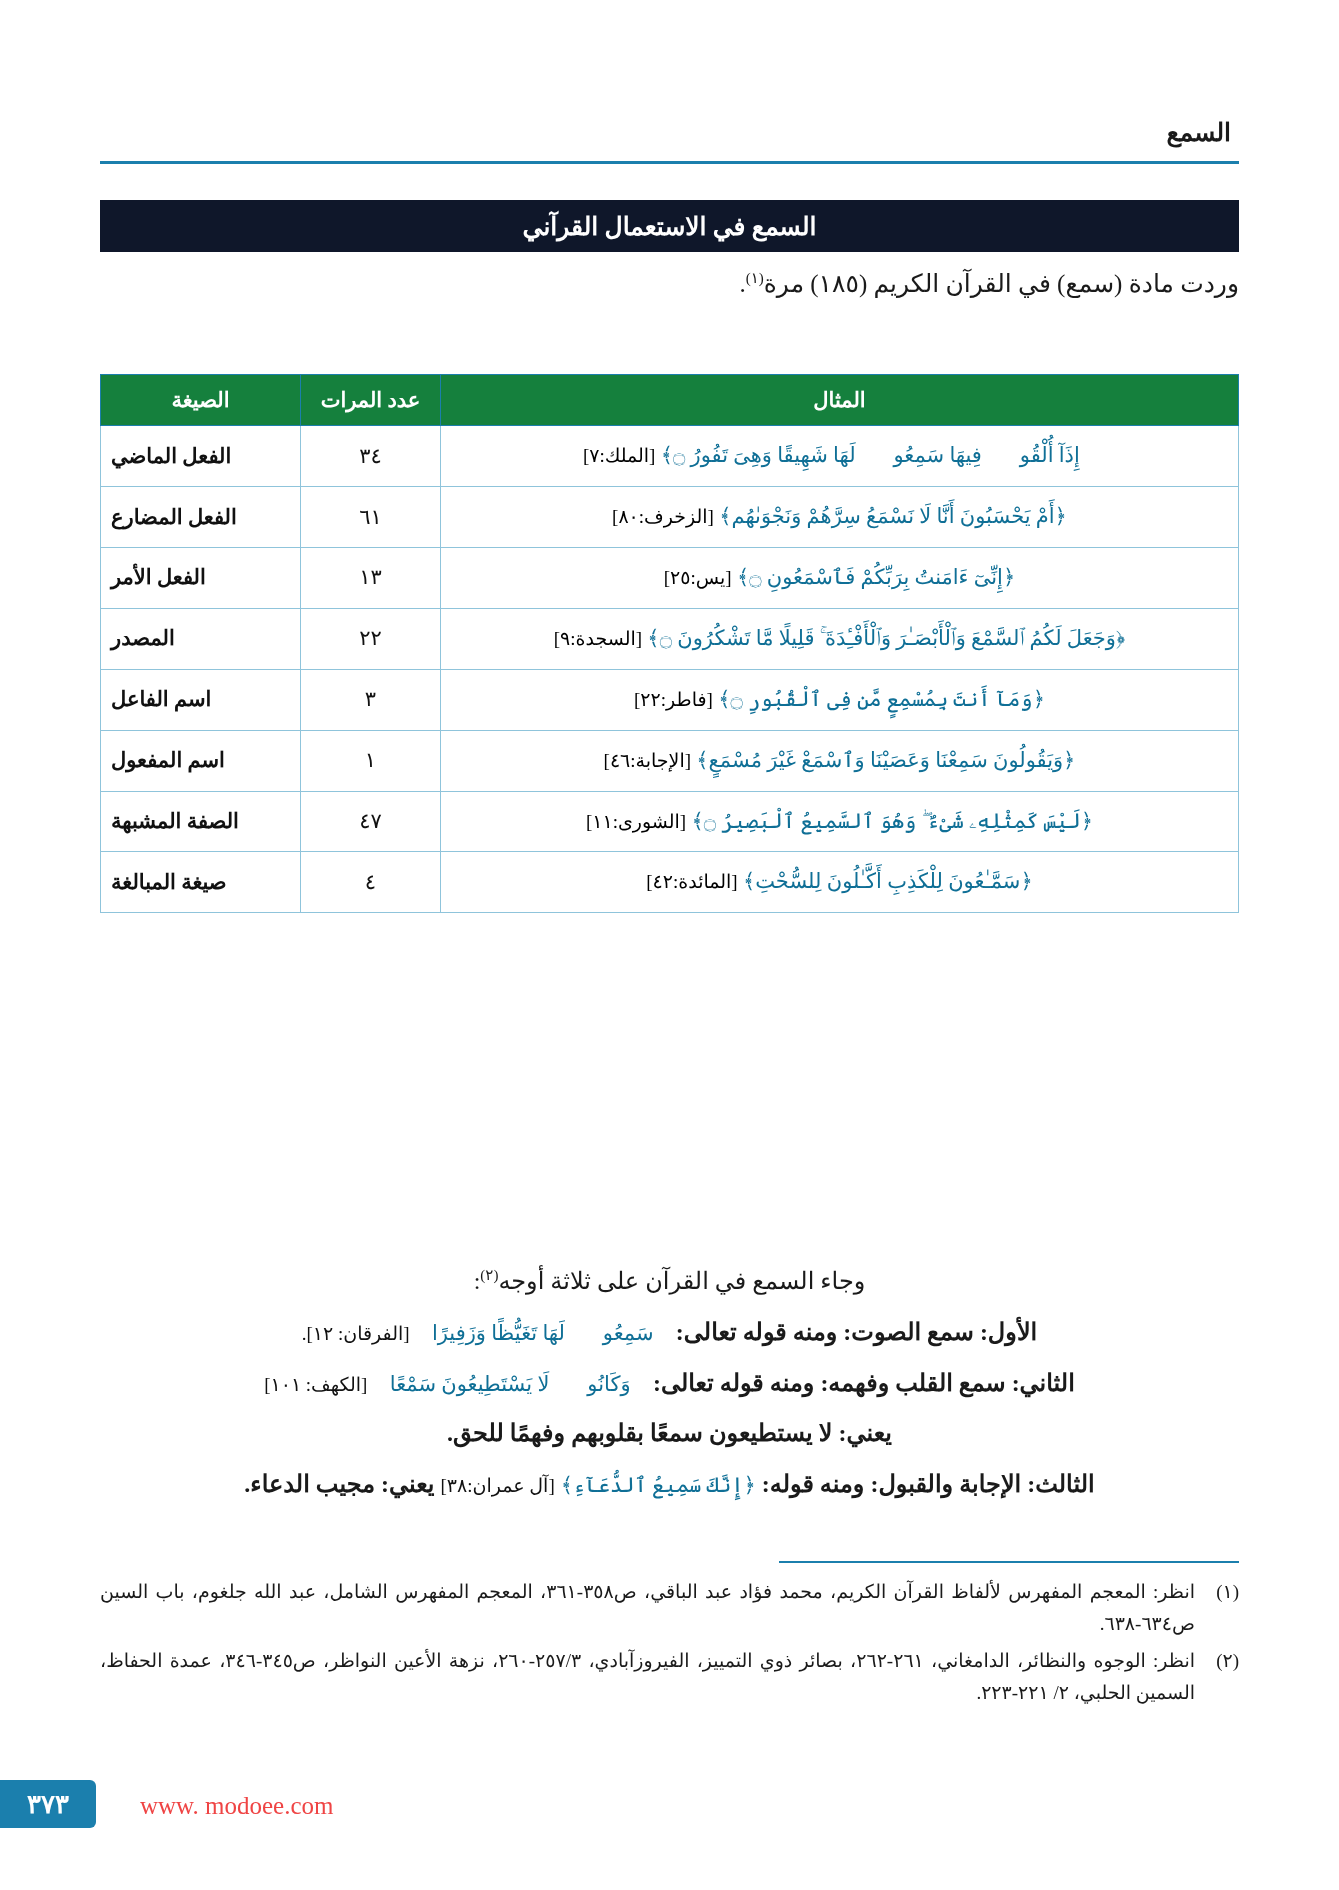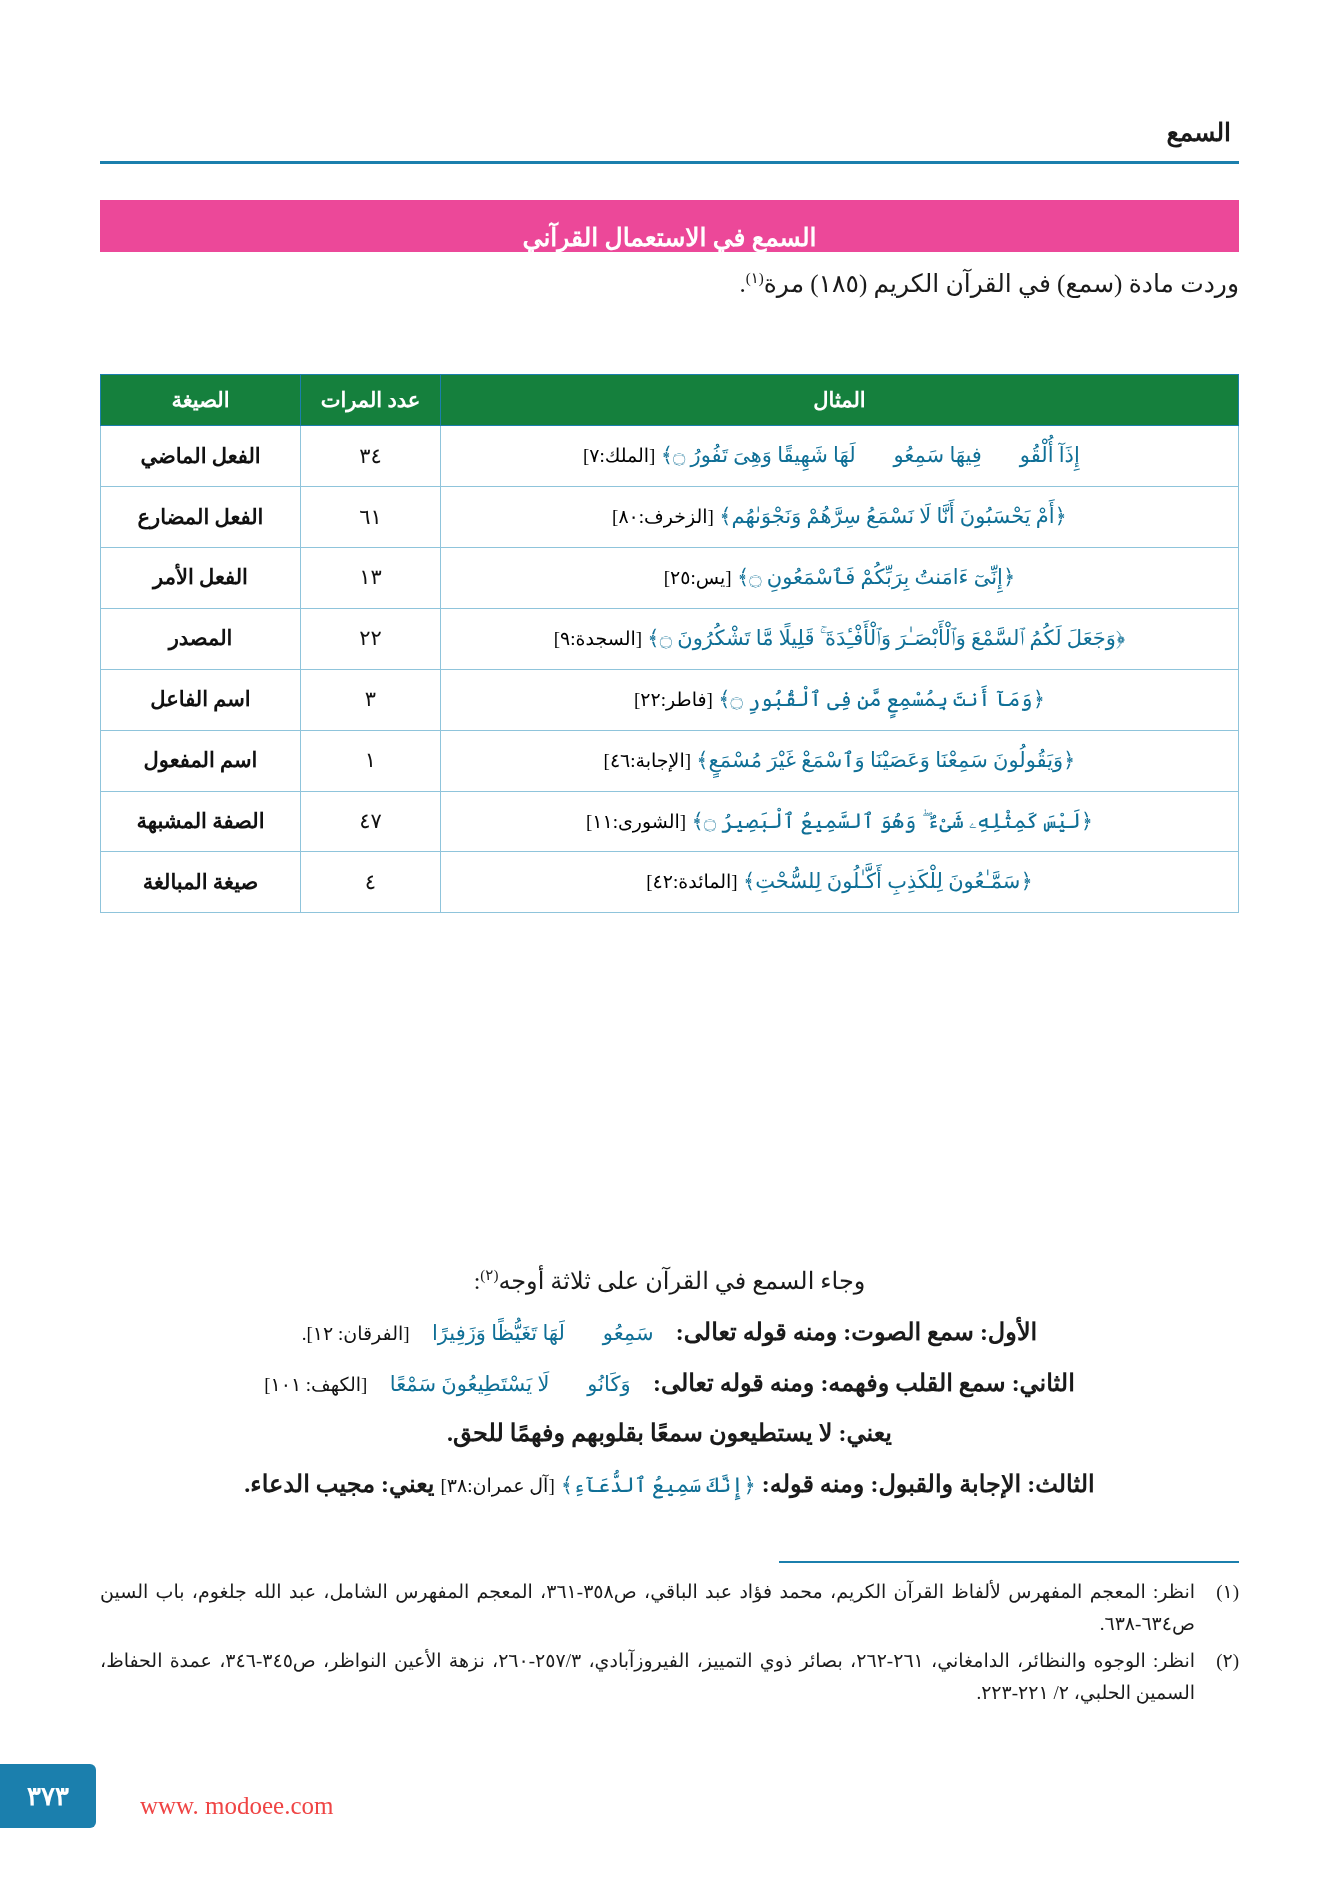--- a/index.html
+++ b/index.html
@@ -47,24 +47,24 @@
     background: #1b7fad;
   }
 
   
   .section-bar {
     position: absolute;
     top: 200px;
     right: 100px;
     left: 100px;
     height: 52px;
-    background: #ec4899;
+    background: #0f172a;
     color: #ffffff;
     display: flex;
-    align-items: flex-end;
+    align-items: center;
     justify-content: center;
     font-size: 25px;
     font-weight: bold;
     letter-spacing: 0;
   }
 
   
   .intro {
     position: absolute;
     top: 262px;
@@ -112,21 +112,21 @@
     padding: 10px 10px;
     font-size: 21px;
     vertical-align: middle;
     background: #ffffff;
   }
   col.c-form { width: 200px; }
   col.c-count { width: 140px; }
   col.c-example { width: auto; }
 
   td.form-name {
-    text-align: center;
+    text-align: left;
     font-weight: bold;
     font-size: 22px;
     color: #111;
   }
   td.count {
     text-align: center;
     font-size: 23px;
     color: #111;
   }
   td.example {
@@ -207,21 +207,21 @@
   .footnotes .fn-text {
     flex: 1 1 auto;
   }
 
   
   .pg-badge {
     position: absolute;
     left: 0;
     bottom: 62px;
     width: 96px;
-    height: 64px;
+    height: 48px;
     background: #1b7fad;
     color: #ffffff;
     display: flex;
     align-items: center;
     justify-content: center;
     font-size: 26px;
     font-weight: bold;
     border-top-right-radius: 6px;
     border-bottom-right-radius: 6px;
   }

